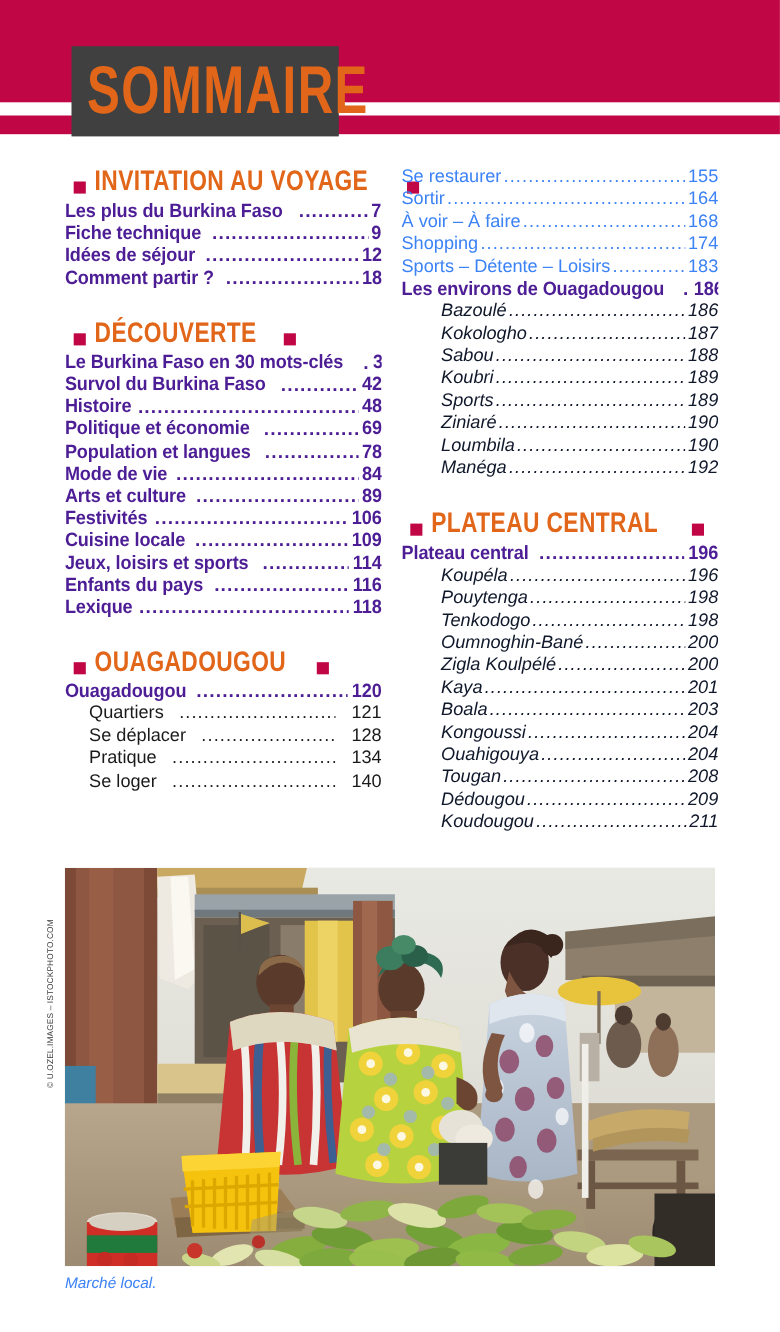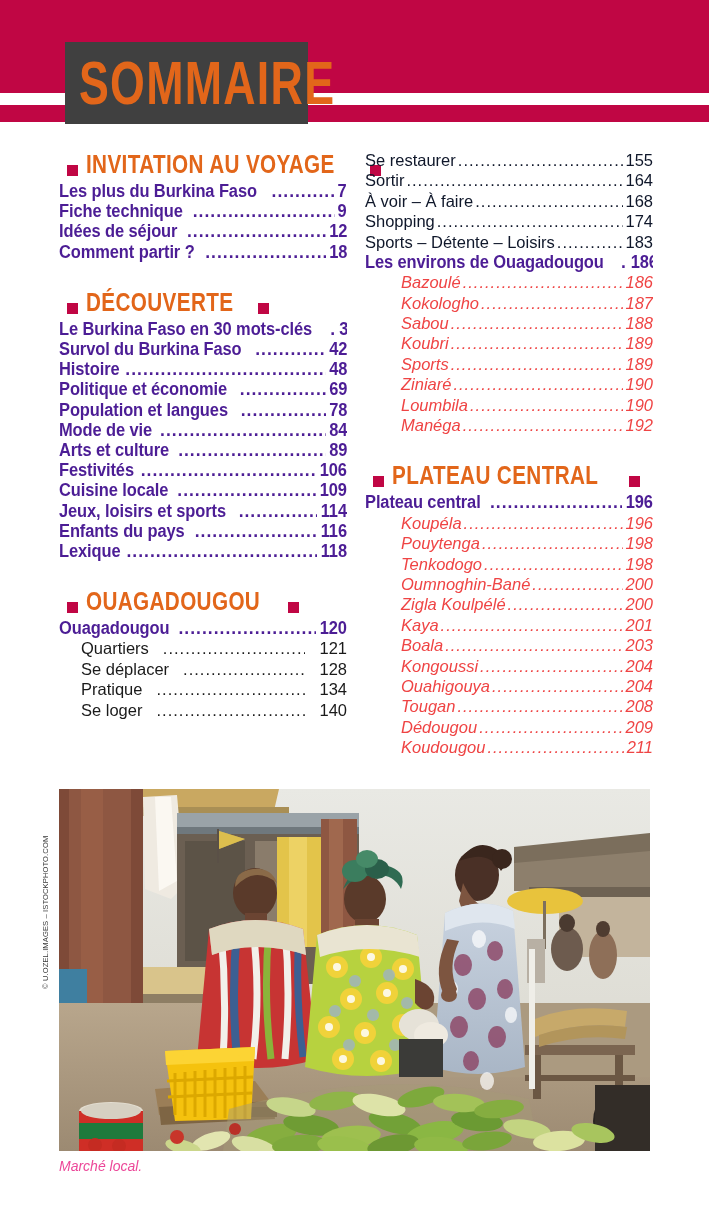--- a/index.html
+++ b/index.html
@@ -139,32 +139,32 @@
     font-family: "Liberation Sans Narrow", "Liberation Sans", sans-serif;
     font-weight: normal;
     font-size: 16.5px;
     line-height: 20.4px;
     padding-left: 22px;
     box-sizing: border-box;
     gap: 12px;
   }
   
   .row.subi {
-    color: #ef4444;
+    color: #0f172a;
     font-family: "Liberation Sans Narrow", "Liberation Sans", sans-serif;
     font-style: italic;
     font-size: 16.5px;
     line-height: 20.4px;
     padding-left: 36px;
     box-sizing: border-box;
     justify-content: space-between;
   }
   
   .row.plain {
-    color: #0f172a;
+    color: #3b82f6;
     font-family: "Liberation Sans Narrow", "Liberation Sans", sans-serif;
     font-size: 16.5px;
     line-height: 20.4px;
     padding-left: 0;
   }
   .gap-md { height: 26px; }
 
   
   #photo-block {
     position: absolute;
@@ -193,21 +193,21 @@
     font-family: "Liberation Sans Narrow", "Liberation Sans", sans-serif;
     font-size: 7.6px;
     letter-spacing: 0.1px;
     white-space: nowrap;
     line-height: 13px;
   }
   #photo-caption {
     position: absolute;
     left: 59px;
     top: 1157px;
-    color: #ec4899;
+    color: #3b82f6;
     font-family: "Liberation Sans Narrow", "Liberation Sans", sans-serif;
     font-style: italic;
     font-size: 14px;
     line-height: 18px;
   }
 </style>
 </head>
 <body>
 
 <div id="header-band"></div>

